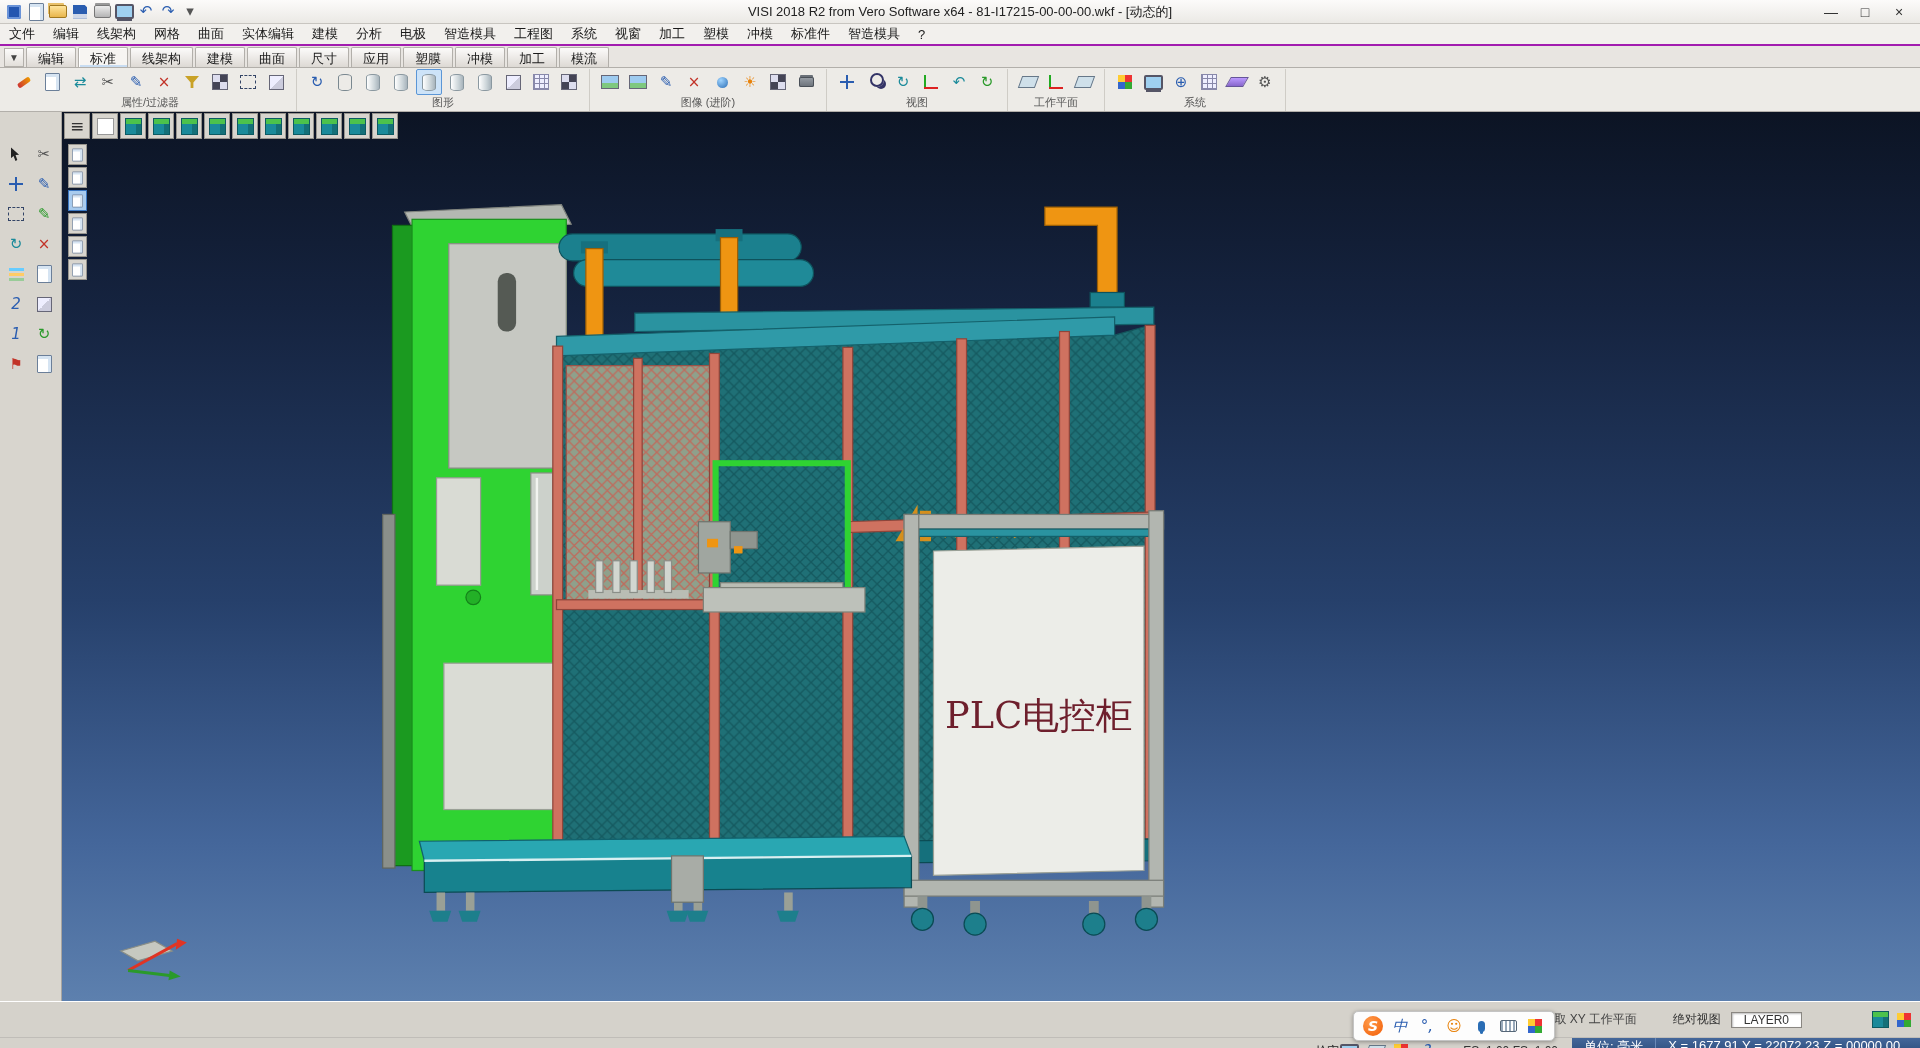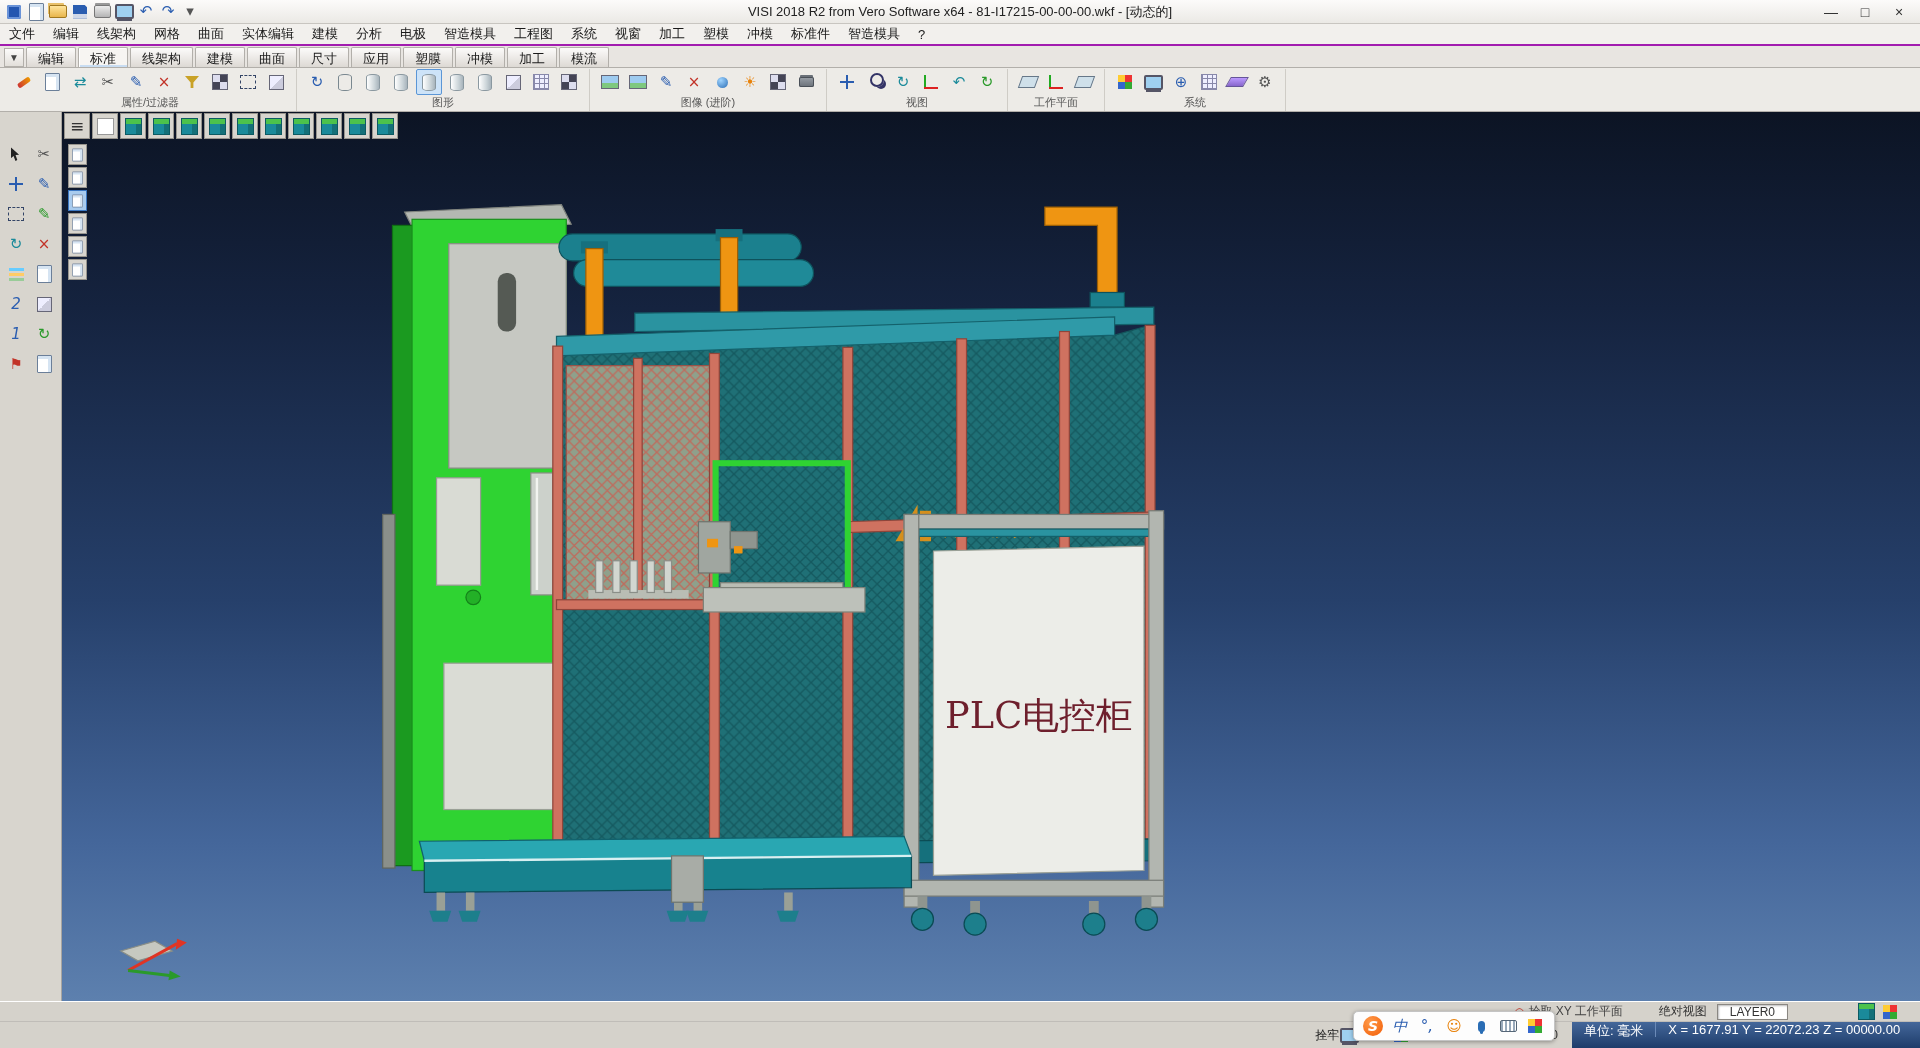--- a/index.html
+++ b/index.html
@@ -39,21 +39,21 @@
 .scene{position:absolute;inset:0;width:100%;height:100%}
 .cubebar{position:absolute;left:2px;top:1px;display:flex;gap:2px;z-index:3}
 .cubebtn{width:26px;height:26px;background:#d8d5ce;border:1px solid #98958e;display:flex;align-items:center;justify-content:center}
 .ministrip{position:absolute;left:6px;top:32px;display:flex;flex-direction:column;gap:2px;z-index:3}
 .minibtn{width:19px;height:21px;background:#d8d5ce;border:1px solid #98958e;display:flex;align-items:center;justify-content:center}
 .minibtn.active{background:#a8cbee;border-color:#3b78c4}
 .minibtn .gi{transform:scale(.72)}
 
 
 .footer{height:47px;position:relative;background:#d5d2cb;border-top:1px solid #fff}
-.sb1{height:20px;display:flex;align-items:center;font-size:12px;color:#333;padding:0 20px;border-bottom:1px solid #c0bdb8}
+.sb1{height:36px;display:flex;align-items:center;font-size:12px;color:#333;padding:0 6px;border-bottom:1px solid #c0bdb8}
 .sb1 .spacer{flex:1}
 .hint{display:flex;align-items:center;gap:4px;color:#444;margin-right:36px}
 .viewmode{margin-right:10px;white-space:nowrap}
 .layerbox{background:#fff;border:1px solid #8a8782;box-shadow:inset 1px 1px 2px #bbb;padding:0 12px;font-size:12px;margin-right:68px}
 .sb1-icons{display:flex;gap:4px}
 .sb2{height:26px;display:flex;align-items:center;font-size:12px;color:#222}
 .sb2 .spacer{flex:1}
 .pinlabel{margin-right:0;white-space:nowrap}
 .sb2-icons{display:flex;gap:6px;margin-right:26px}
 .scaletext{margin-right:14px;white-space:nowrap;color:#333}

